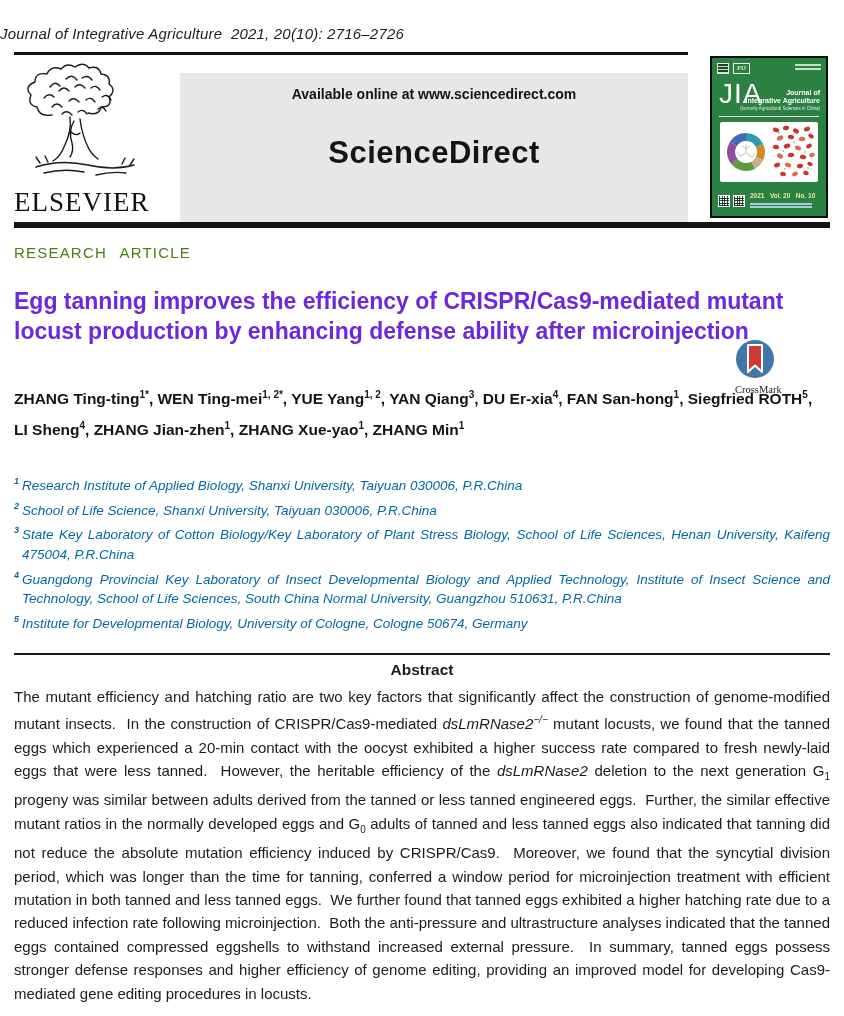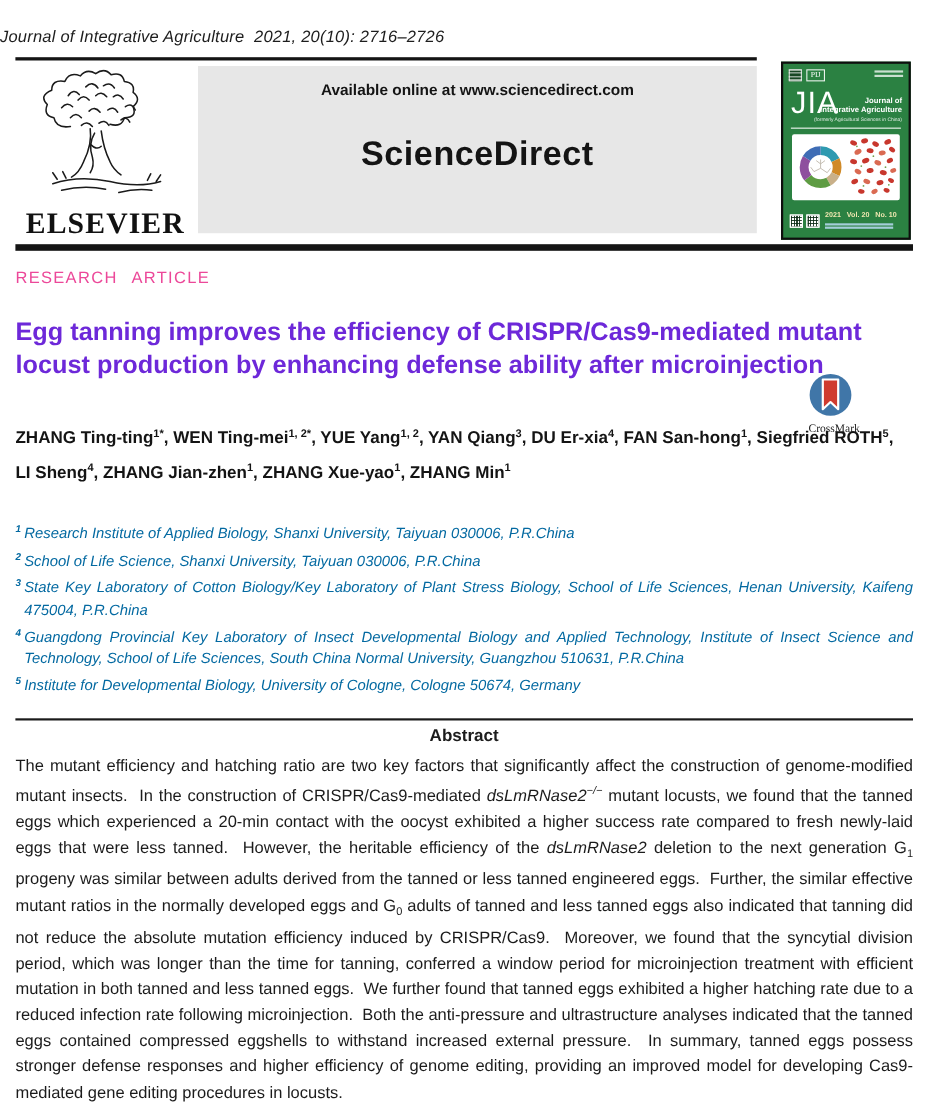--- a/index.html
+++ b/index.html
@@ -10,26 +10,26 @@
     font-family: "Liberation Sans", "DejaVu Sans", sans-serif;
   }
   .journal-line {
     padding-top: 25px; font-size: 15px; font-style: italic;
     color: #1d1d1d; white-space: pre-wrap; letter-spacing: .2px;
   }
   
   .header { position: relative; margin: 9px 14px 0; height: 180px; }
   .rule-top  { position: absolute; left: 0; top: 1px;  width: 674px; height: 3px; background: #141414; }
   .rule-thick{ position: absolute; left: 0; top: 171px; width: 816px; height: 6px; background: #141414; }
-  .elsevier { position: absolute; left: 0; top: 12px; width: 154px; height: 156px; text-align: right; font-weight: bold; }
+  .elsevier { position: absolute; left: 0; top: 12px; width: 154px; height: 156px; text-align: left; }
   .elsevier-word {
     font-family: "Liberation Serif", "DejaVu Serif", serif;
     font-size: 27px; letter-spacing: 1px; color: #111; margin-top: -2px;
   }
-  .sd-box { position: absolute; left: 166px; top: 9px; width: 508px; height: 152px; background: #e7e7e7; text-align: center; }
+  .sd-box { position: absolute; left: 166px; top: 22px; width: 508px; height: 152px; background: #e7e7e7; text-align: center; }
   .sd-available { margin-top: 13px; font-weight: 700; font-size: 14px; color: #141414; }
   .sd-word { margin-top: 33px; font-weight: 700; font-size: 31px; letter-spacing: .5px; color: #141414; }
   
   .cover { position: absolute; left: 696px; top: 5px; width: 118px; height: 162px; border: 2px solid #0e0e0e; padding-left: 48px; }
   .seal { position: absolute; left: 5px; top: 5px; width: 12px; height: 11px;
           background: rgba(0,0,0,.45); border: 1px solid rgba(255,255,255,.85);
           background-image: repeating-linear-gradient(0deg, rgba(255,255,255,.8) 0 1px, transparent 1px 3px); }
   .pij { position: absolute; left: 21px; top: 5px; width: 17px; height: 11px; border: 1px solid rgba(255,255,255,.9);
          color: #fff; font-size: 7px; line-height: 9px; text-align: center;
          font-family: "Liberation Serif", "DejaVu Serif", serif; }
@@ -43,21 +43,21 @@
   .qr { position: absolute; bottom: 9px; width: 12px; height: 12px; background-color: #fff; border: 1px solid #fff;
         background-image:
           repeating-linear-gradient(0deg,  rgba(8,40,18,.85) 0 1px, transparent 1px 2.5px),
           repeating-linear-gradient(90deg, rgba(8,40,18,.85) 0 1px, transparent 1px 2.5px); }
   .qr1 { left: 6px; } .qr2 { left: 21px; }
   .issue { position: absolute; left: 38px; bottom: 17px; color: #efe7b0; font-size: 6.5px; font-weight: 700; white-space: pre; }
   .urls { position: absolute; left: 38px; bottom: 7px; width: 62px; }
   .urls i { display: block; height: 1.5px; margin-bottom: 1.5px; background: rgba(195,225,255,.8); }
   
   .main { margin: 0 14px; width: 816px; }
-  .research-article { margin-top: 13px; font-size: 15px; letter-spacing: 1.2px; word-spacing: 8px; color: #ec4899; }
+  .research-article { margin-top: 13px; font-size: 15px; letter-spacing: 1.2px; word-spacing: 8px; color: #4d7c0f; }
   .title { margin-top: 25px; width: 784px; font-size: 23px; line-height: 30px; font-weight: 700; color: #6d28d9; }
   .crossmark { position: absolute; left: 735px; top: 339px; width: 58px; cursor: pointer; }
   .crossmark-label { font-family: "Liberation Serif", "DejaVu Serif", serif; font-size: 10.5px; color: #222; margin-top: 1px; }
   .authors { margin-top: 35px; font-size: 15.5px; font-weight: 700; line-height: 27px; color: #141414; }
   .affiliations { margin-top: 28px; }
   .affil { font-size: 13.5px; font-style: italic; line-height: 20px; color: #0369a1;
            padding-left: 8px; text-indent: -8px; text-align: justify; }
   .affil sup { font-size: 9px; font-weight: 700; margin-right: 3px; }
   .rule-thin { margin-top: 19px; height: 2px; background: #1a1a1a; }
   .abstract-heading { margin-top: 6px; font-size: 15.5px; font-weight: 700; text-align: center; }

